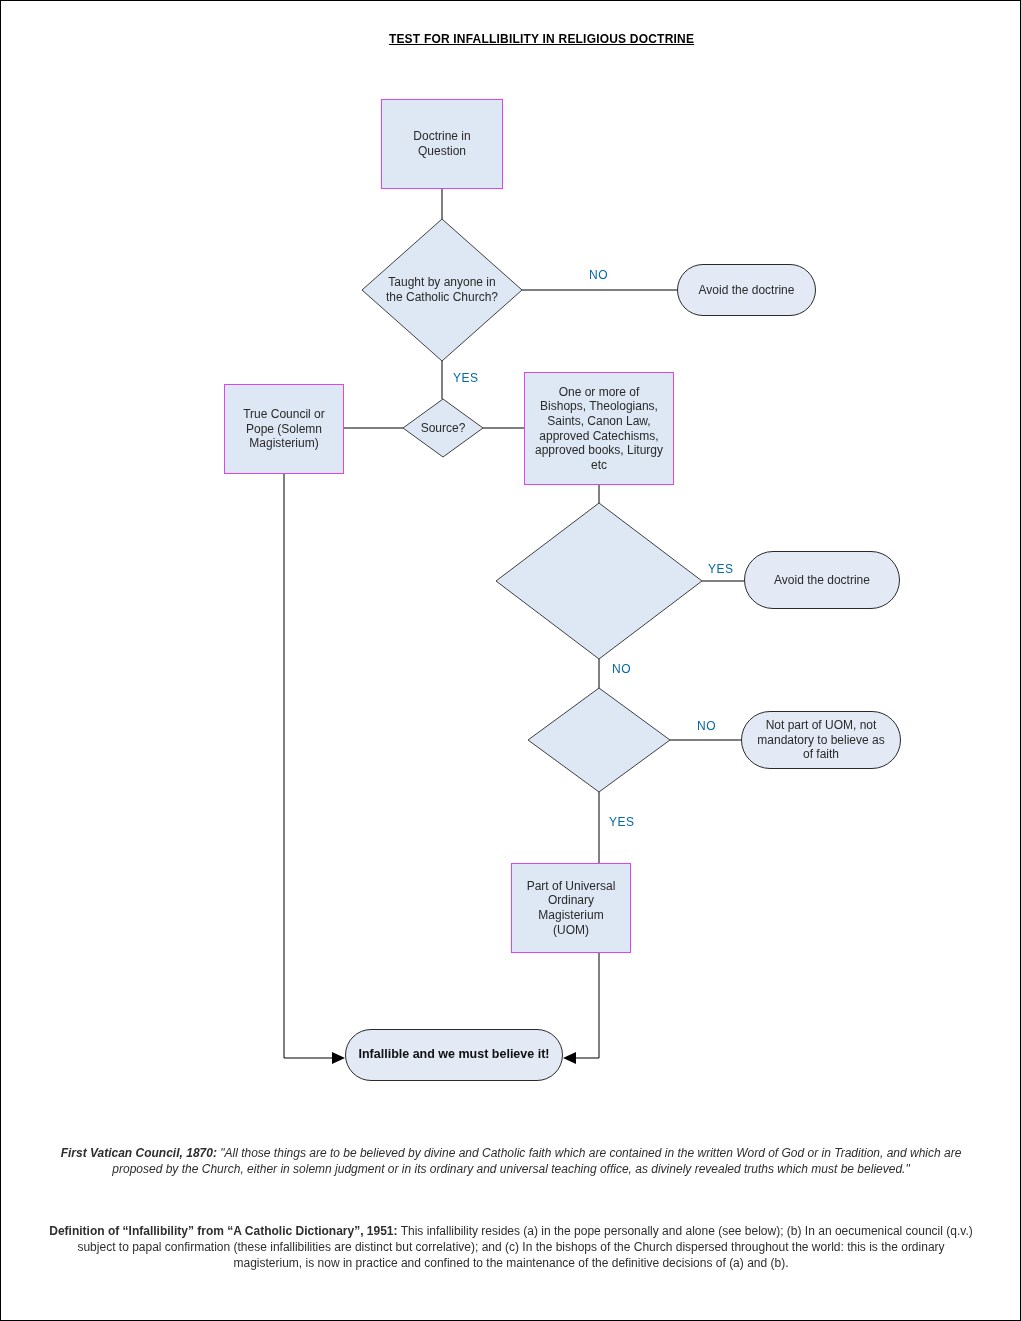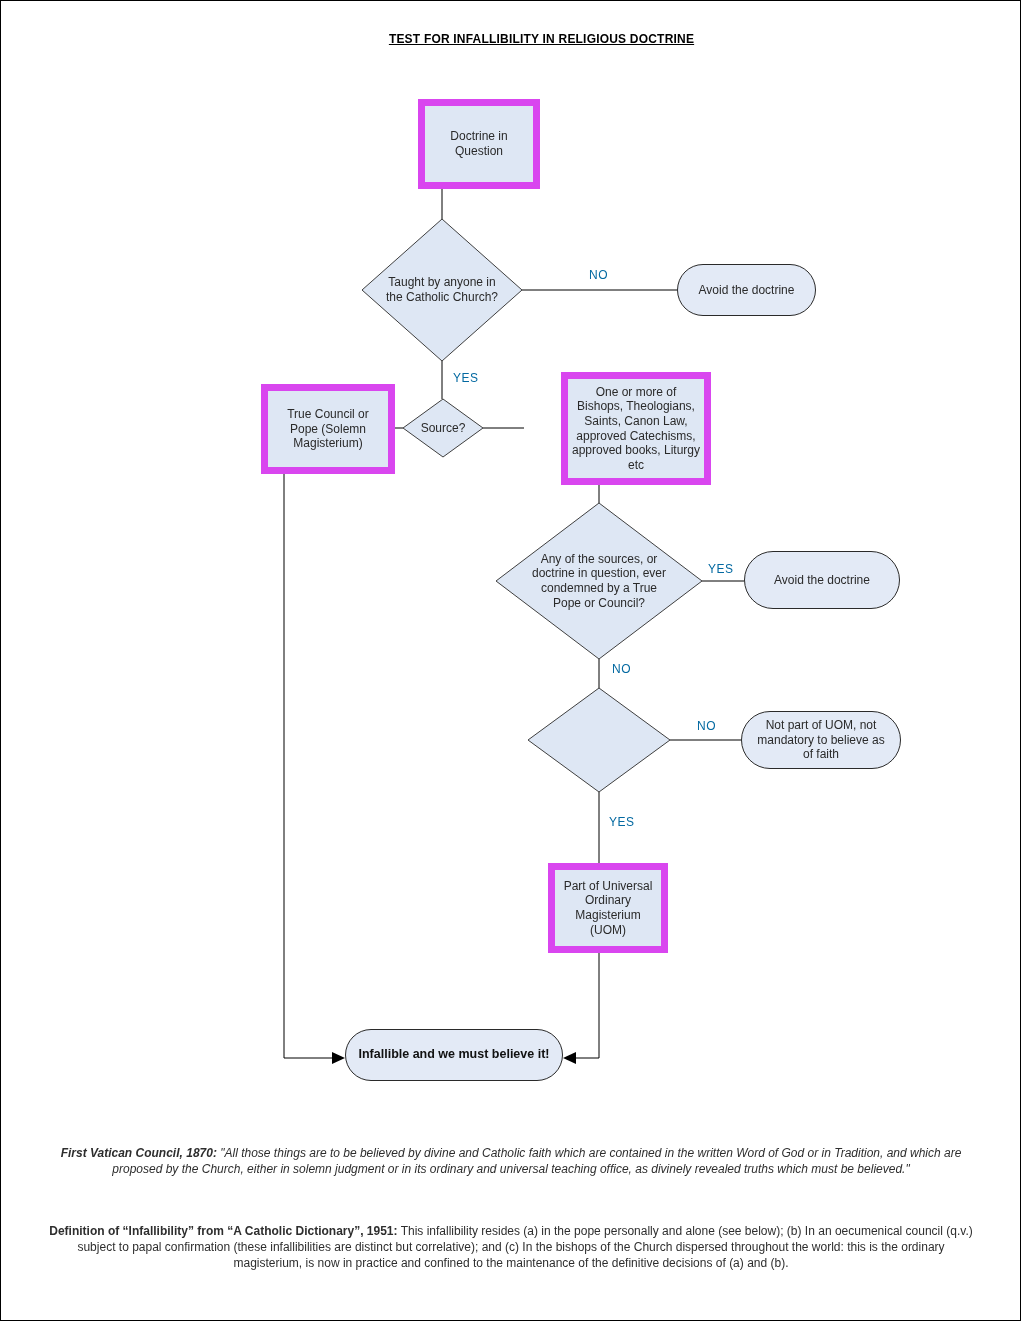--- a/index.html
+++ b/index.html
@@ -38,22 +38,21 @@
     align-items: center;
     justify-content: center;
     text-align: center;
     font-size: 12px;
     line-height: 1.22;
     color: #2a2a2a;
     white-space: pre-line;
   }
   .rect {
     background: #dee7f4;
-    border: 7px solid #d946ef;
-    margin-left: 37px;
+    border: 1px solid #d946ef;
   }
   .stadium {
     background: #e3eaf6;
     border: 1px solid #2a2a2a;
   }
   .dlabel {
     
     background: transparent;
   }
   .edge-label {
@@ -107,21 +106,21 @@
 
     <polygon points="441,218 521,289 441,360 361,289" fill="#dee7f4" stroke="#3f3f3f" stroke-width="1"></polygon>
     <polygon points="442,398 482,427 442,456 402,427" fill="#dee7f4" stroke="#3f3f3f" stroke-width="1"></polygon>
     <polygon points="598,502 701,580 598,658 495,580" fill="#dee7f4" stroke="#3f3f3f" stroke-width="1"></polygon>
     <polygon points="598,687 669,739 598,791 527,739" fill="#dee7f4" stroke="#3f3f3f" stroke-width="1"></polygon>
   </svg>
 
   <div class="node rect" style="left:380px; top:98px; width:122px; height:90px;">Doctrine in
 Question</div>
 
-  <div class="node rect" style="left:223px; top:383px; width:134px; height:90px;">True Council or
+  <div class="node rect" style="left:223px; top:383px; width:120px; height:90px;">True Council or
 Pope (Solemn
 Magisterium)</div>
 
   <div class="node rect" style="left:523px; top:371px; width:150px; height:113px;">One or more of
 Bishops, Theologians,
 Saints, Canon Law,
 approved Catechisms,
 approved books, Liturgy
 etc</div>
 
@@ -138,24 +137,20 @@
 mandatory to believe as
 of faith</div>
 
   <div class="node stadium result-text" style="left:344px; top:1028px; width:218px; height:52px; border-radius:26px;">Infallible and we must believe it!</div>
 
   <div class="node dlabel" style="left:361px; top:218px; width:160px; height:142px;">Taught by anyone in
 the Catholic Church?</div>
 
   <div class="node dlabel" style="left:402px; top:398px; width:80px; height:58px;">Source?</div>
 
-  <div class="node dlabel" style="left:495px; top:502px; width:206px; height:156px;">Any of the sources, or
-doctrine in question, ever
-condemned by a True
-Pope or Council?</div>
 
 
   <div class="edge-label" style="left:588px; top:267px;">NO</div>
   <div class="edge-label" style="left:452px; top:370px;">YES</div>
   <div class="edge-label" style="left:707px; top:561px;">YES</div>
   <div class="edge-label" style="left:611px; top:661px;">NO</div>
   <div class="edge-label" style="left:696px; top:718px;">NO</div>
   <div class="edge-label" style="left:608px; top:814px;">YES</div>
 
   <p class="footnote footnote-vatican"><span class="lead">First Vatican Council, 1870:</span> <span>"All those things are to be believed by divine and Catholic faith which are contained in the written Word of God or in Tradition, and which are proposed by the Church, either in solemn judgment or in its ordinary and universal teaching office, as divinely revealed truths which must be believed."</span></p>

